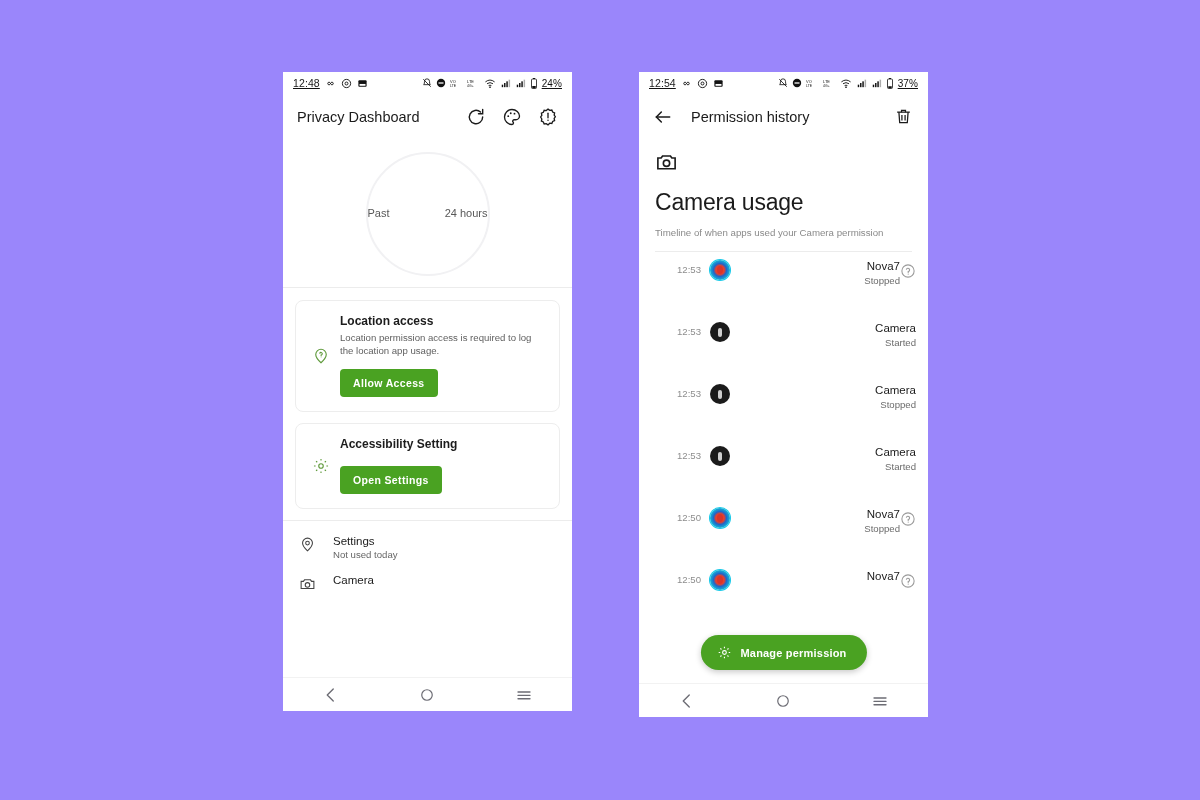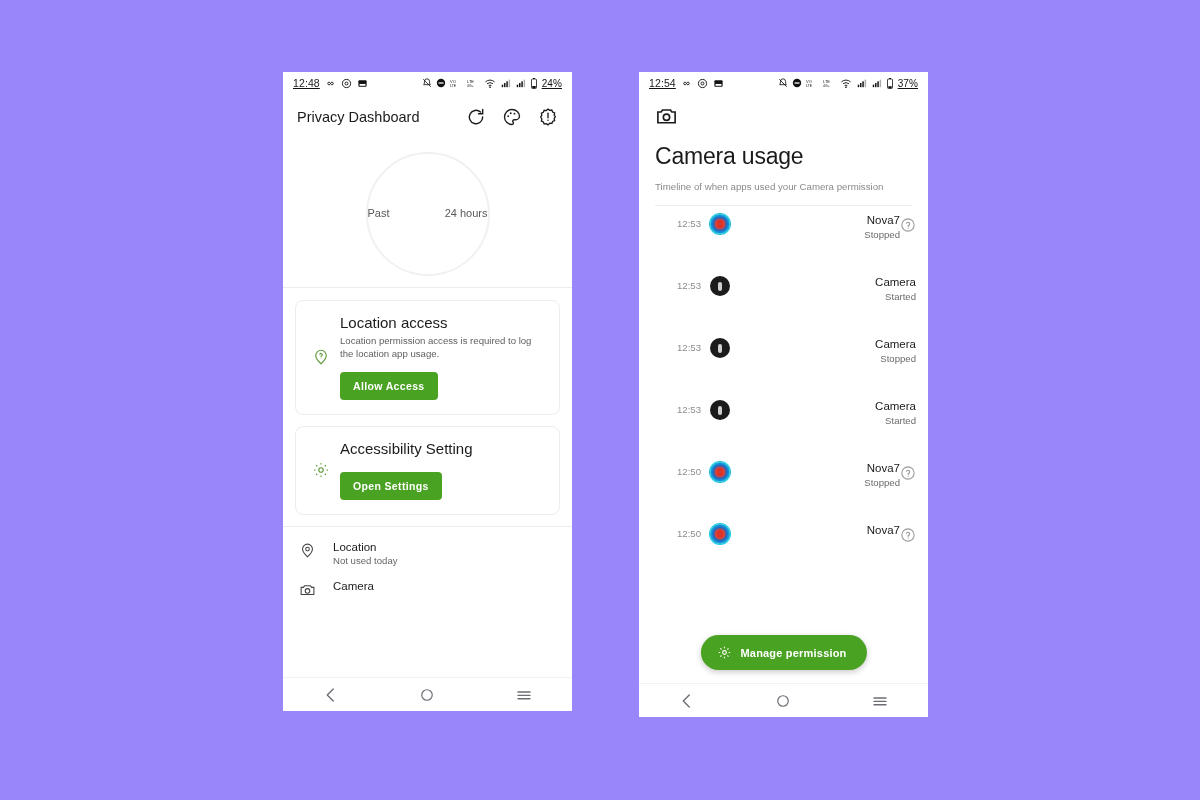--- a/index.html
+++ b/index.html
@@ -66,21 +66,21 @@
   
   .cards { padding: 12px 12px 0 12px; }
   .card {
     border: 1px solid #ededed; border-radius: 8px;
     background:#fff;
     display:flex; padding: 13px 12px 14px 10px;
     margin-bottom: 11px;
   }
   .card-icon { width: 30px; flex: 0 0 30px; display:flex; align-items:center; justify-content:center; }
   .card-body { flex:1; padding-left: 4px; }
-  .card-title { font-size: 15px; font-weight: normal; color:#1c1c1c; margin-bottom:3px; }
+  .card-title { font-size: 12px; font-weight: bold; color:#1c1c1c; margin-bottom:3px; }
   .card-desc  { font-size: 9.6px; color:#5f5f5f; line-height: 13px; }
   .btn-green {
     display:inline-block; margin-top: 12px;
     background:#4aa222; color:#fff;
     font-size: 10.5px; font-weight: bold; letter-spacing:.35px;
     padding: 8px 13px; border-radius: 4px;
     border: none; cursor:pointer;
   }
 
   
@@ -310,21 +310,21 @@
 
   <div>
     <div class="perm-row">
       <div class="perm-ico">
         <svg width="17" height="17" viewBox="0 0 24 24" fill="none" stroke="#444" stroke-width="1.5">
           <path d="M12 21s7-6.3 7-11A7 7 0 0 0 5 10c0 4.7 7 11 7 11z"></path>
             <circle cx="12" cy="10" r="2.6"></circle>
         </svg>
       </div>
       <div class="perm-txt">
-        <div class="perm-name">Location</div>
+        <div class="perm-name">Settings</div>
         <div class="perm-sub">Not used today</div>
       </div>
     </div>
 
     <div class="perm-row">
       <div class="perm-ico">
         <svg width="17" height="17" viewBox="0 0 24 24" fill="none" stroke="#444" stroke-width="1.5">
           <path d="M3 9h3.2l1.6-2.2h8.4L17.8 9H21v10H3z"></path>
             <circle cx="12" cy="14" r="3.2"></circle>
         </svg>
@@ -433,20 +433,40 @@
         <svg width="8" height="11" viewBox="0 0 12 22">
             <rect x="1" y="2" width="10" height="19" rx="2" fill="none" stroke="#111" stroke-width="1.6"></rect>
             <rect x="4" y="0" width="4" height="2" fill="#111"></rect>
             <rect x="2.5" y="16.5" width="7" height="3.5" fill="#111"></rect>
           </svg>
       </span>
       <span class="batt-pct">37%</span>
     </div>
   </div>
 
+  <div class="appbar">
+    <span class="appbar-icon">
+      <svg width="20" height="20" viewBox="0 0 24 24" fill="none" stroke="#1b1b1b" stroke-width="1.8" stroke-linecap="round" stroke-linejoin="round">
+        <line x1="20" y1="12" x2="4" y2="12"></line>
+          <polyline points="10,6 4,12 10,18"></polyline>
+      </svg>
+    </span>
+    <span class="appbar-title">Permission history</span>
+    <div class="appbar-actions">
+      <span class="appbar-icon">
+        <svg width="19" height="19" viewBox="0 0 24 24" fill="none" stroke="#1b1b1b" stroke-width="1.6">
+          <path d="M4 6.5h16"></path>
+            <path d="M9.5 6.5V4.2h5v2.3"></path>
+            <path d="M6.2 6.5l1 13.3h9.6l1-13.3"></path>
+          <line x1="10" y1="10" x2="10" y2="17"></line>
+            <line x1="14" y1="10" x2="14" y2="17"></line>
+        </svg>
+      </span>
+    </div>
+  </div>
 
   <div class="detail-head">
     <div class="detail-cam-ico">
       <svg width="23" height="23" viewBox="0 0 24 24" fill="none" stroke="#1b1b1b" stroke-width="1.7">
         <path d="M3 8.4h3.4l1.5-2.2h8.2l1.5 2.2H21v11.2H3z"></path>
           <circle cx="12" cy="13.8" r="3.3"></circle>
       </svg>
     </div>
     <div class="detail-title">Camera usage</div>
     <div class="detail-sub">Timeline of when apps used your Camera permission</div>

